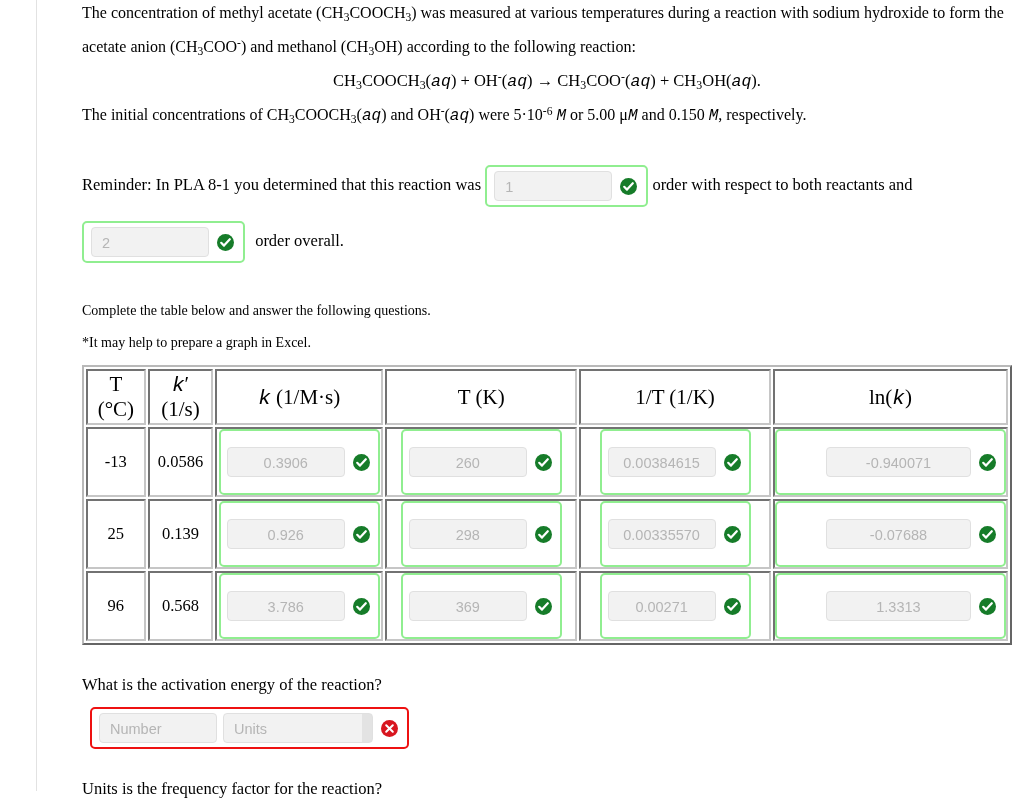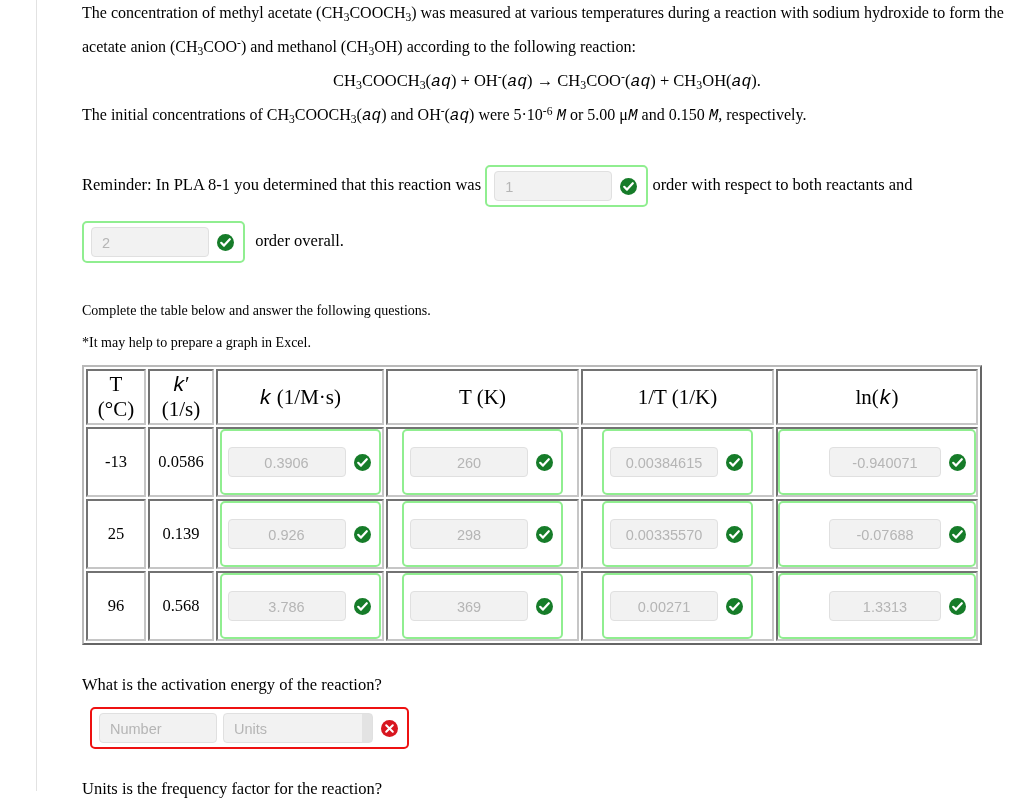--- a/index.html
+++ b/index.html
@@ -140,21 +140,21 @@
   .col-tc { width: 60px; }
   .col-kp { width: 66px; }
   .col-k  { width: 168px; }
   .col-tk { width: 193px; }
   .col-it { width: 193px; }
   .col-ln { width: 191px; }
 
   .w-k  { width: 118px; }
   .w-tk { width: 118px; }
   .w-it { width: 108px; }
-  .w-ln { width: 112px; margin-left: 43px; }
+  .w-ln { width: 145px; margin-left: 43px; }
 
   
   .qblock { margin-top: 28px; }
   .qblock .qtext { font-size: 16.5px; line-height: 24px; margin: 0 0 10px 0; }
   .qblock .indent { margin-left: 8px; }
   .w-num { width: 118px; }
   .w-units { width: 150px; }
   .gap { width: 6px; display: inline-block; }
 </style>
 </head>

